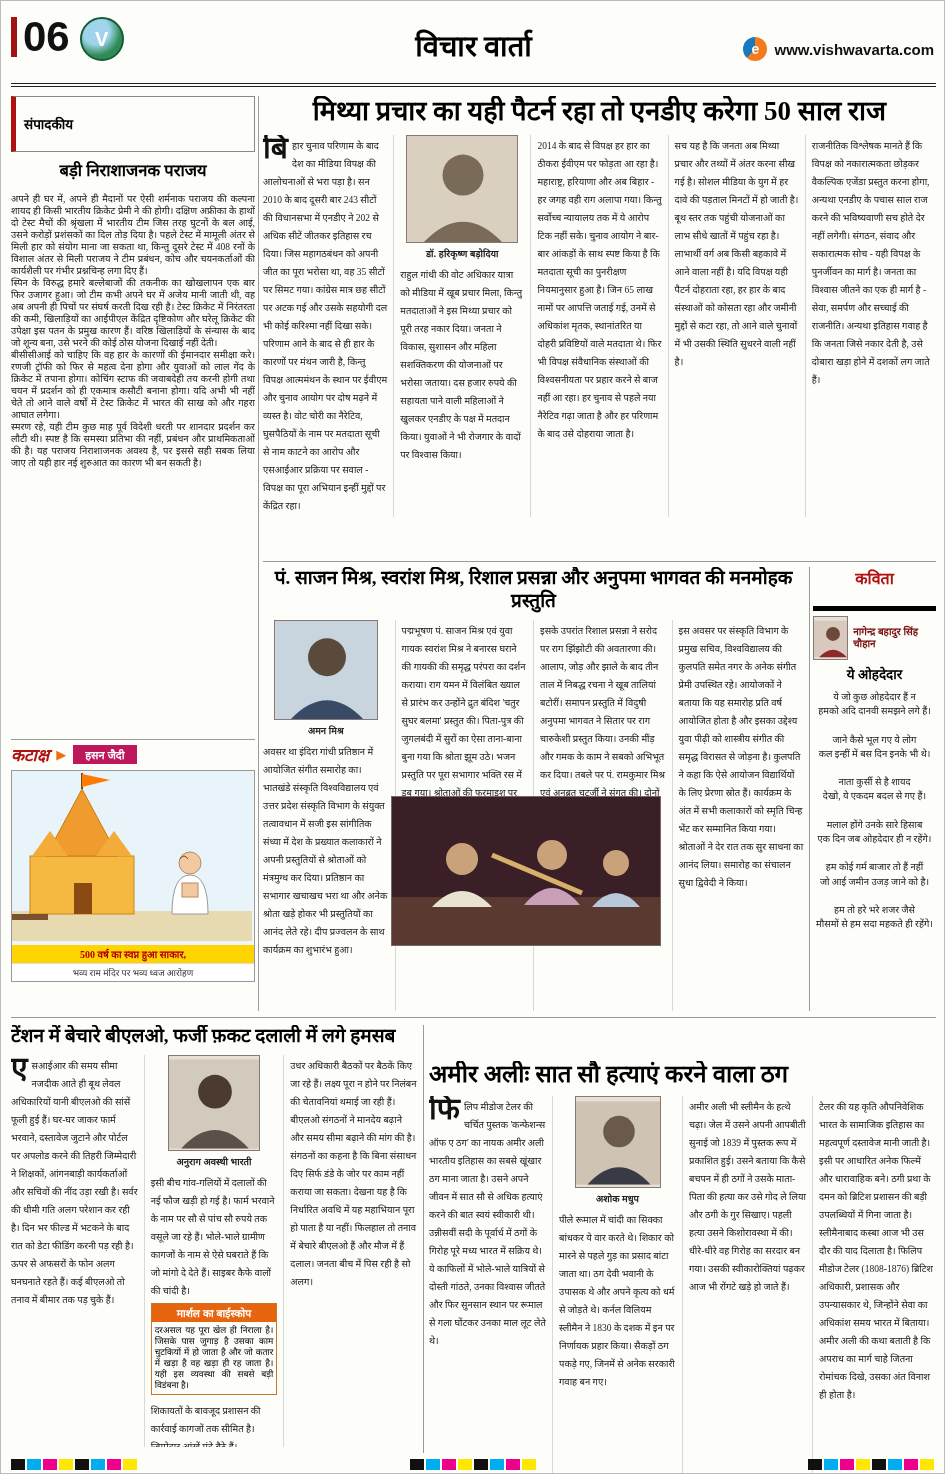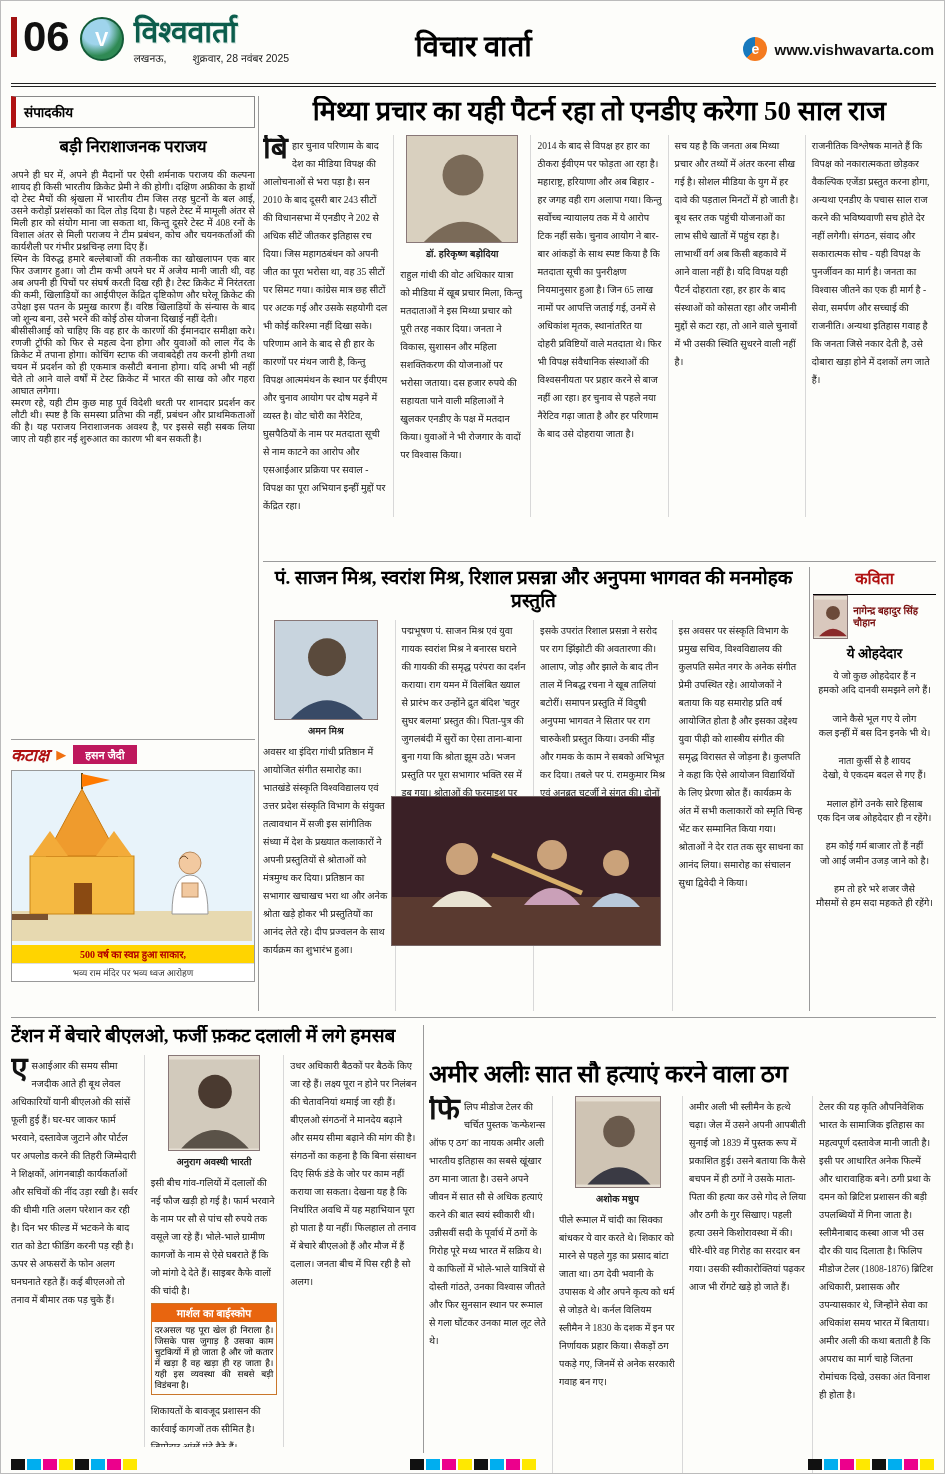--- a/index.html
+++ b/index.html
@@ -29,21 +29,21 @@
   .col { flex:1; overflow:hidden; padding:0 6px; border-left:1px solid #d8d8d8; }
   .col:first-child { border-left:none; padding-left:0; }
   .col:last-child { padding-right:0; }
   .dropcap { float:left; font-size:30px; line-height:26px; font-weight:bold; padding-right:4px; color:#111; }
 
   .photo-box { border:1px solid #877; background:#e7e0d4; margin:0 auto 3px auto; overflow:hidden; }
   .photo-caption { font-family:"Liberation Sans",sans-serif; font-size:9.5px; font-weight:bold; text-align:center; padding:1px 0 4px 0; color:#222; }
 
   
   .editorial { position:absolute; left:10px; top:95px; width:244px; height:640px; overflow:hidden; }
-  .edit-label { border:1px solid #888; border-left:5px solid #b01212; font-weight:bold; font-size:13.5px; padding:6px 8px; margin-bottom:6px; font-family:"Liberation Sans",sans-serif; }
+  .edit-label { border:1px solid #888; border-left:5px solid #b01212; font-weight:bold; font-size:13.5px; padding:18px 8px; margin-bottom:6px; font-family:"Liberation Sans",sans-serif; }
   .edit-headline { text-align:center; font-size:16.5px; font-weight:bold; margin:2px 0 7px 0; color:#000; }
 
   
   .kataksha { position:absolute; left:10px; top:742px; width:244px; height:268px; overflow:hidden; }
   .kataksha-head { display:flex; align-items:center; gap:7px; margin-bottom:4px; }
   .kataksha-label { color:#b01212; font-weight:bold; font-size:17px;font-style:italic; }
   .kat-arrow { color:#f07010; font-size:13px; }
   .artist-badge { background:#be185d; color:#fff; font-family:"Liberation Sans",sans-serif; font-weight:bold; font-size:11px; padding:2px 12px; border-radius:0; }
   .cartoon-frame { border:1px solid #999; background:#eef6fb; }
   .cartoon-cap1 { background:#ffd400; color:#b30000; font-weight:bold; font-size:10px; text-align:center; padding:2px 2px; }
@@ -56,21 +56,21 @@
   .feedback { border-top:1px solid #999; margin-top:5px; padding-top:4px; text-align:center; font-size:11px; font-weight:bold; font-family:"Liberation Sans",sans-serif; color:#111; }
 
   
   .music-article { position:absolute; left:262px; top:566px; width:541px; height:444px; overflow:hidden; }
   .music-headline { font-size:19px; font-weight:bold; text-align:center; line-height:1.2; margin-bottom:7px; color:#000; }
   .music-body { position:relative; height:396px; overflow:hidden; }
   .stage-photo { position:absolute; left:128px; top:176px; width:270px; height:150px; border:1px solid #766; background:#3a2026; z-index:3; }
 
   
   .poem { position:absolute; left:812px; top:566px; width:123px; height:444px; overflow:hidden; }
-  .poem-label { color:#b01212; font-weight:bold; font-size:16px; text-align:center; border-bottom:1px solid #000000; padding-bottom:5px; }
+  .poem-label { color:#b01212; font-weight:bold; font-size:16px; text-align:center; border-bottom:5px solid #000000; padding-bottom:17px; margin-bottom:5px; }
   .poet-row { display:flex; gap:5px; align-items:center; margin-bottom:5px; }
   .poet-name { font-size:10px; font-weight:bold; color:#7a1010; line-height:1.25; }
   .poem-title { text-align:center; font-weight:bold; font-size:13.5px; margin:3px 0 7px 0; color:#000; }
   .poem-lines { font-size:9.5px; line-height:14.2px; text-align:center; white-space:pre-line; color:#222; }
 
   
   .blo-article { position:absolute; left:10px; top:1024px; width:406px; height:430px; overflow:hidden; }
   .blo-headline { font-size:19px; font-weight:bold; line-height:1.2; margin-bottom:7px; color:#000; }
   .blo-body { height:392px; overflow:hidden; }
   .marshal-box { border:1px solid #c9762a; margin:5px 0; }
@@ -89,27 +89,20 @@
 </style>
 </head>
 <body>
 
 <div class="page">
 
   <div class="header">
     <div class="header-left">
       <div class="pageno">06</div>
       <div class="logo-circle">V</div>
-      <div>
-        <div class="paper-name">विश्ववार्ता</div>
-        <div class="city-date">
-          <span>लखनऊ,</span>
-          <span>शुक्रवार, 28 नवंबर 2025</span>
-        </div>
-      </div>
     </div>
     <div class="section-title">विचार वार्ता</div>
     <div class="header-right">
       <div class="e-circle">e</div>
       <div class="website">www.vishwavarta.com</div>
     </div>
   </div>
 
   <div class="vrule" style="left:257px; top:95px; height:915px;"></div>
   <div class="hrule" style="left:262px; top:560px; width:673px;"></div>

